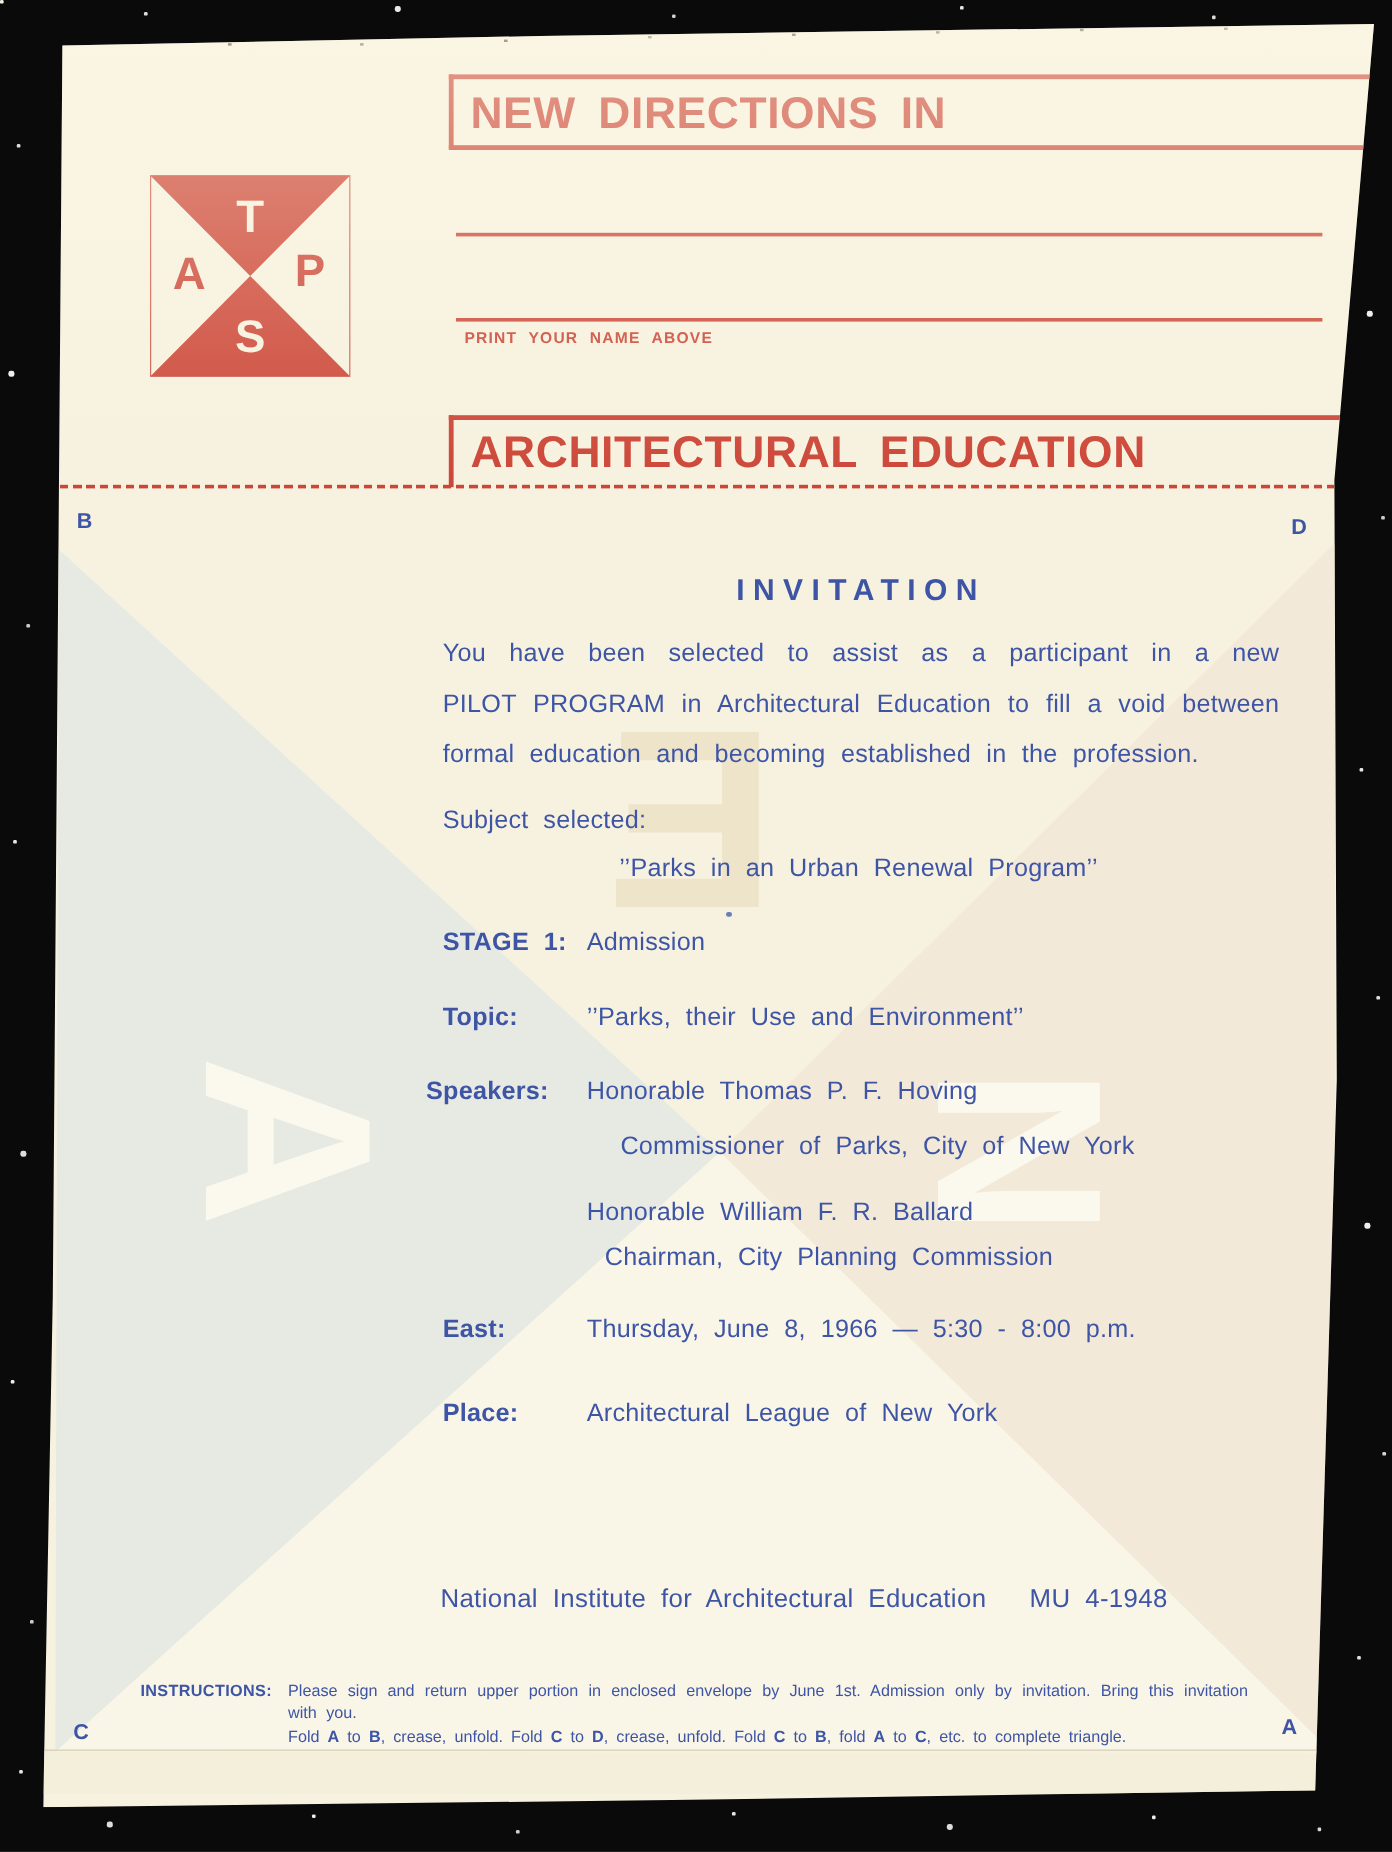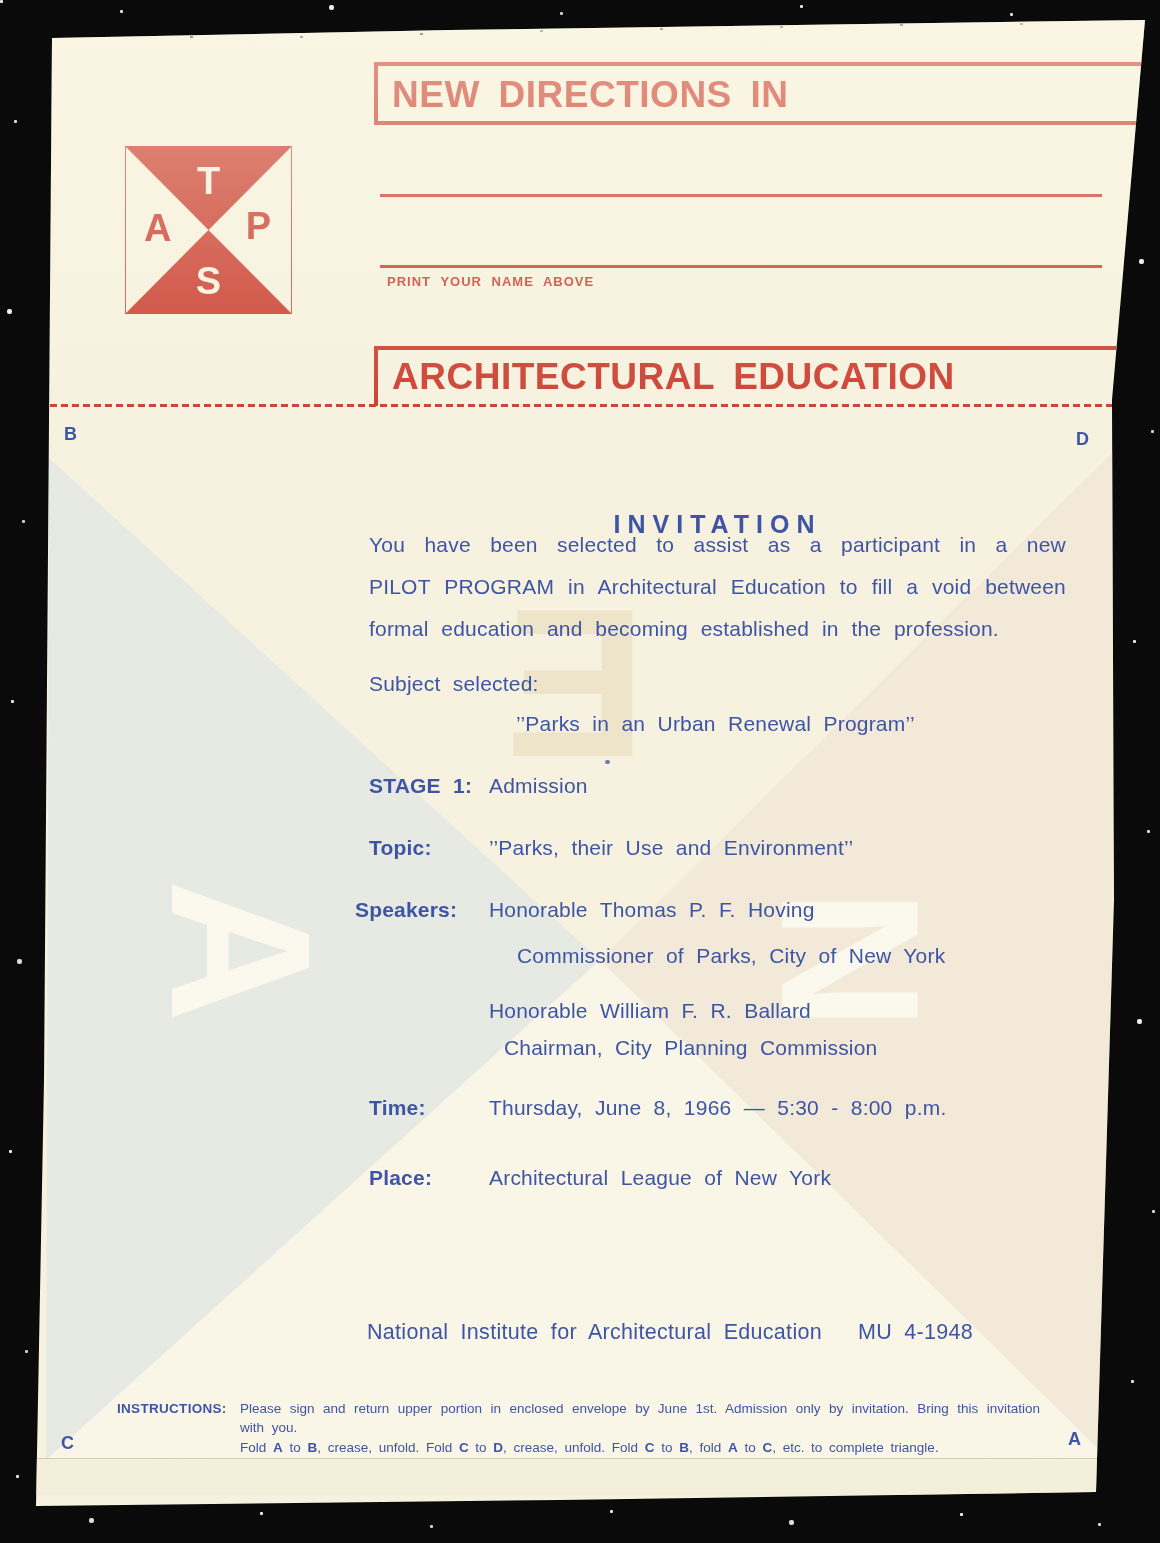--- a/index.html
+++ b/index.html
@@ -67,21 +67,21 @@
   .logo .tri-top{clip-path:polygon(0 0,100% 0,50% 50%);}
   .logo .tri-bottom{clip-path:polygon(0 100%,100% 100%,50% 50%);}
   .logo .ltr{position:absolute;font-weight:bold;font-size:38px;line-height:1;}
   .logo .ltr-t{left:50%;top:16px;transform:translateX(-50%);color:var(--paper);}
   .logo .ltr-s{left:50%;bottom:14px;transform:translateX(-50%);color:var(--paper);}
   .logo .ltr-a{left:19px;top:50%;transform:translateY(-54%);color:var(--red);}
   .logo .ltr-p{right:21px;top:50%;transform:translateY(-60%);color:var(--red);}
   .abs{position:absolute;}
   .fold-marker{position:absolute;color:var(--blue);font-weight:bold;font-size:18px;}
   .inv-heading{position:absolute;left:369px;top:478px;width:697px;text-align:center;
-    color:var(--blue);font-weight:bold;font-size:25px;letter-spacing:7px;margin-top:32px;}
+    color:var(--blue);font-weight:bold;font-size:25px;letter-spacing:7px;}
   .body-txt{font-size:21px;color:var(--blue);letter-spacing:.2px;word-spacing:.3em;white-space:nowrap;}
   .body-par{position:absolute;left:369px;top:524px;width:697px;font-size:21px;color:var(--blue);
     line-height:42px;text-align:justify;word-spacing:.32em;letter-spacing:.2px;}
   .lbl{font-weight:bold;}
   .ink-dot{position:absolute;left:605px;top:760px;width:5px;height:4px;border-radius:2px;
     background:rgba(62,85,166,.75);}
   .org{font-size:21.5px;color:var(--blue);letter-spacing:.3px;word-spacing:.28em;white-space:nowrap;}
   
   .instr-label{position:absolute;left:117px;top:1401px;color:var(--blue);
     font-size:13.5px;font-weight:bold;letter-spacing:.3px;word-spacing:.2em;}
@@ -152,21 +152,21 @@
 
     <div class="abs body-txt lbl" style="left:369px;top:836px;">Topic:</div>
     <div class="abs body-txt" style="left:489px;top:836px;">’’Parks, their Use and Environment’’</div>
 
     <div class="abs body-txt lbl" style="left:355px;top:898px;">Speakers:</div>
     <div class="abs body-txt" style="left:489px;top:898px;">Honorable Thomas P. F. Hoving</div>
     <div class="abs body-txt" style="left:489px;top:999px;">Honorable William F. R. Ballard</div>
     <div class="abs body-txt" style="left:517px;top:944px;">Commissioner of Parks, City of New York</div>
     <div class="abs body-txt" style="left:504px;top:1036px;">Chairman, City Planning Commission</div>
 
-    <div class="abs body-txt lbl" style="left:369px;top:1096px;">Time:</div>
+    <div class="abs body-txt lbl" style="left:369px;top:1096px;">East:</div>
     <div class="abs body-txt" style="left:489px;top:1096px;">Thursday, June 8, 1966 — 5:30 - 8:00 p.m.</div>
 
     <div class="abs body-txt lbl" style="left:369px;top:1166px;">Place:</div>
     <div class="abs body-txt" style="left:489px;top:1166px;">Architectural League of New York</div>
 
     <div class="abs org" style="left:367px;top:1320px;">National Institute for Architectural Education</div>
     <div class="abs org" style="left:858px;top:1320px;">MU 4-1948</div>
 
     <div class="instr-label">INSTRUCTIONS:</div>
     <div class="instr-text">Please sign and return upper portion in enclosed envelope by June 1st. Admission only by invitation. Bring this invitation with you.</div>

